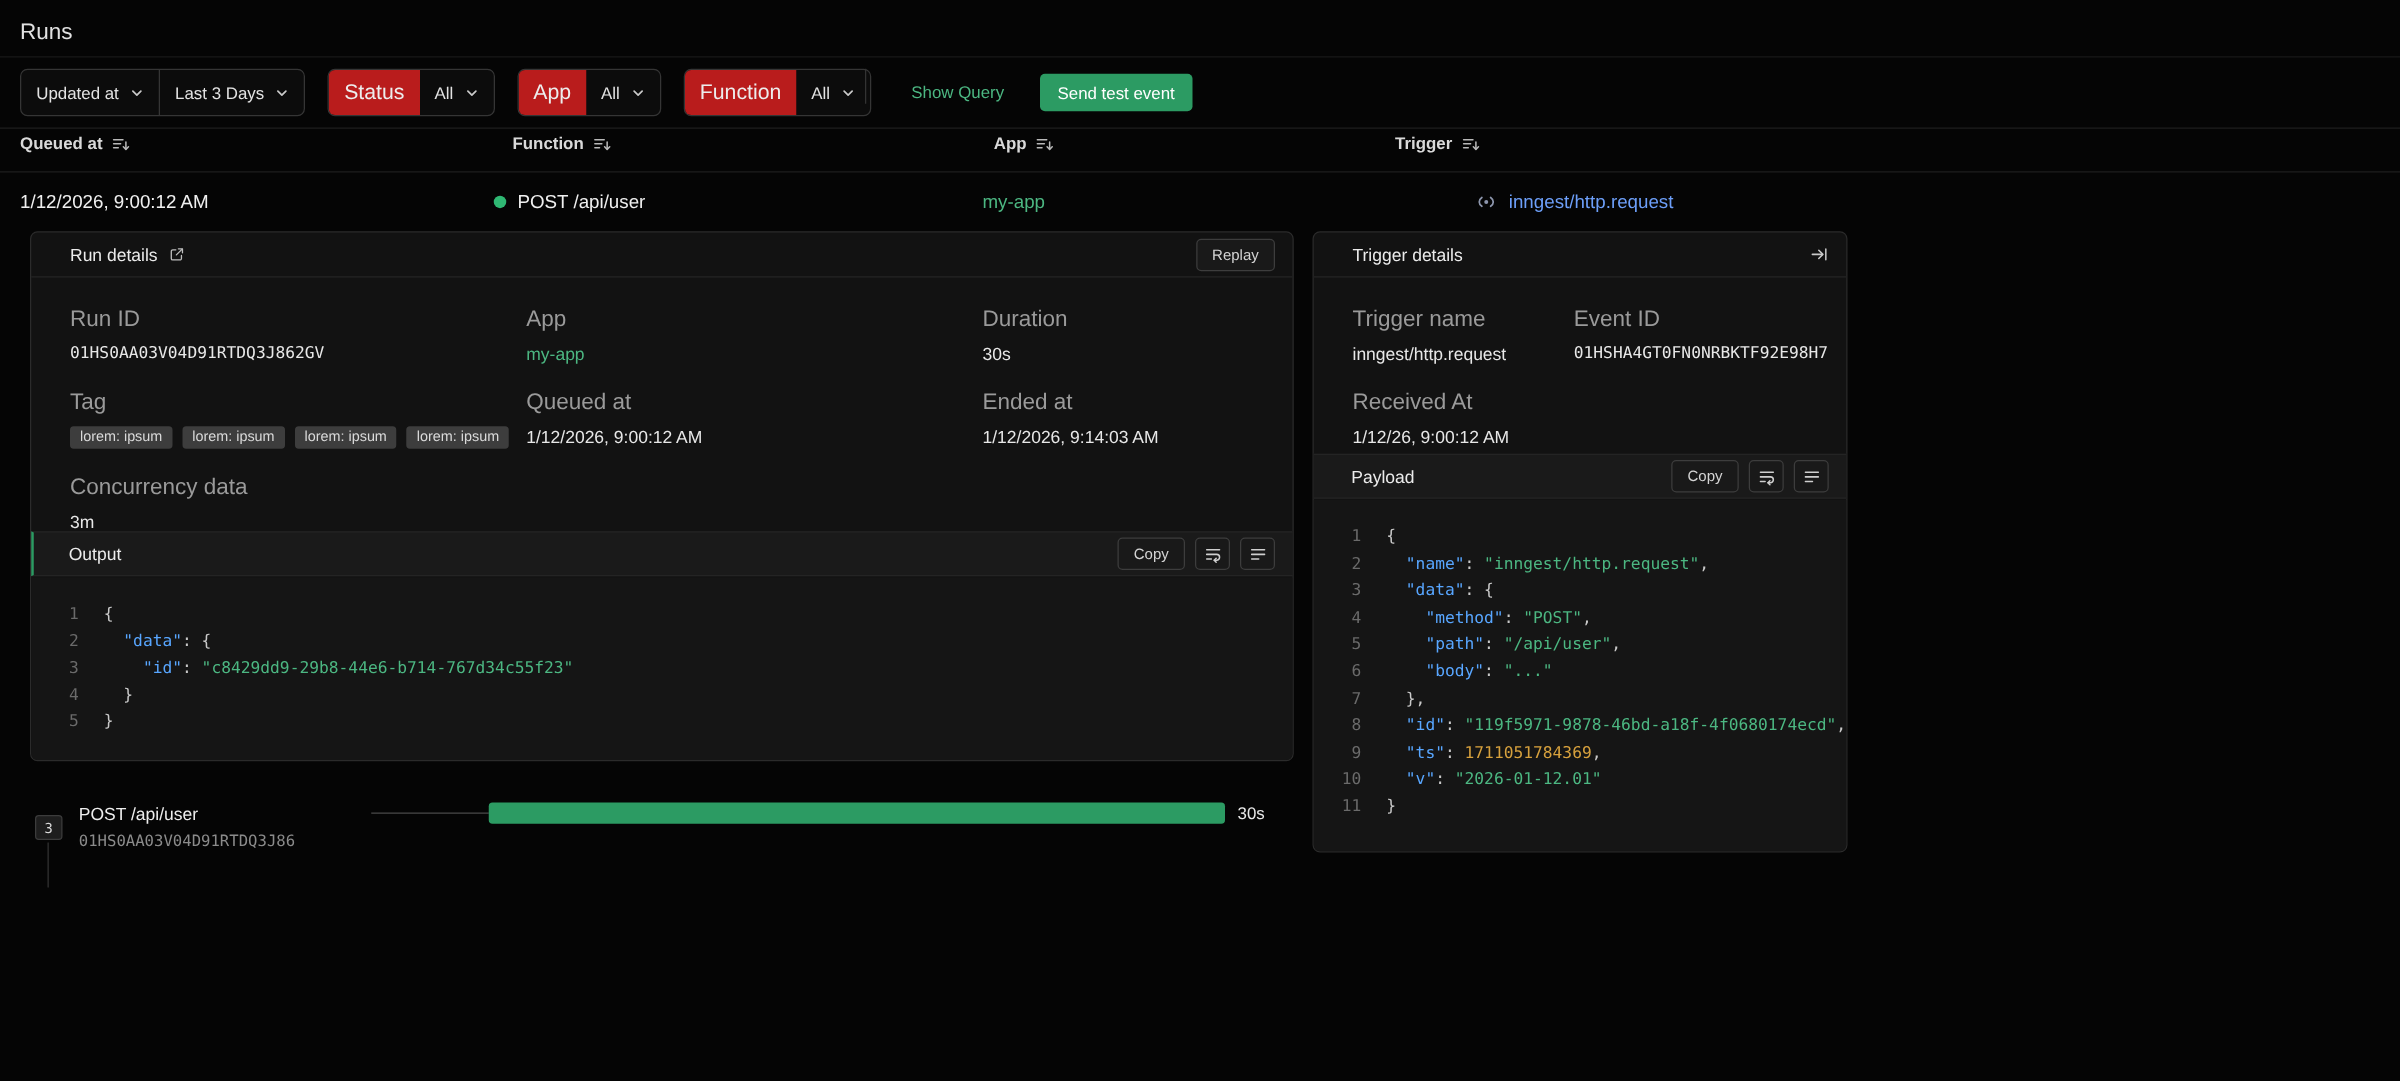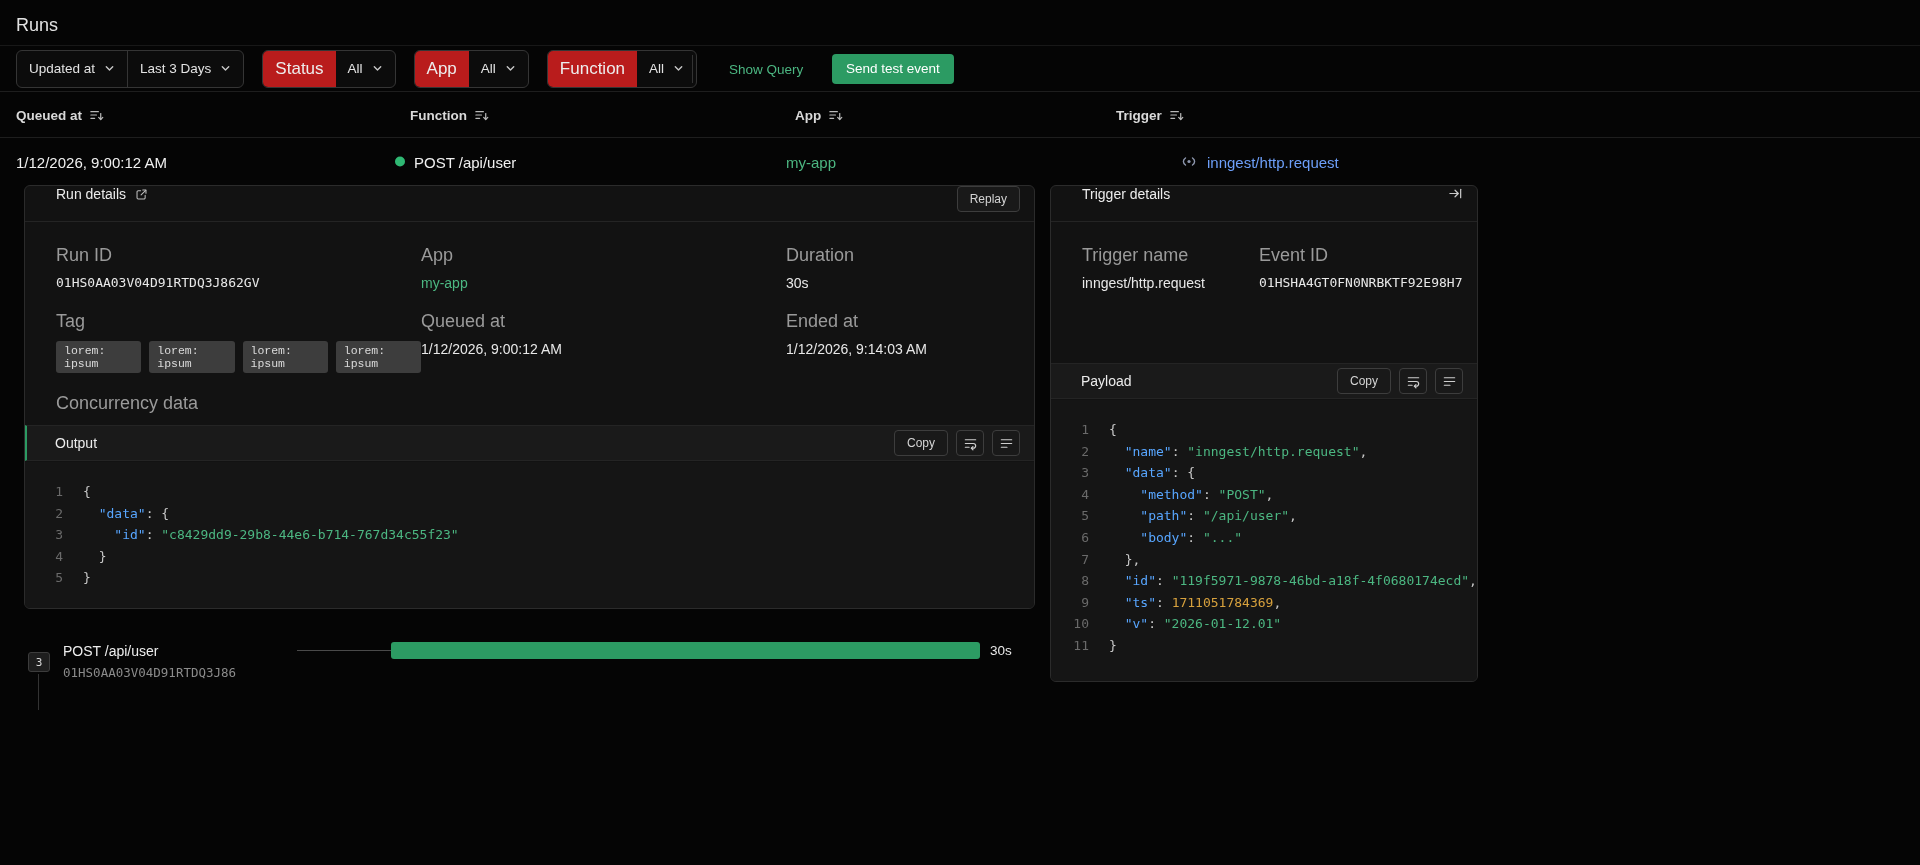--- a/index.html
+++ b/index.html
@@ -4,21 +4,21 @@
 <style>
   * { margin:0; padding:0; box-sizing:border-box; }
   html,body { width:1920px; height:865px; background:#050505; overflow:hidden;
               font-family:"Liberation Sans", sans-serif; color:#e8e8e8; position:relative; }
   .app { position:absolute; inset:0; }
 
   
   .topbar { position:absolute; top:0; left:0; right:0; height:45px; }
   .page-title { position:absolute; left:16px; top:15px; font-size:18px; color:#e2e2e2; }
 
-  .filterbar { position:absolute; top:45px; left:0; right:0; height:47px;
+  .filterbar { position:absolute; top:45px; left:0; right:0; height:58px;
                border-top:1px solid #181818; border-bottom:1px solid #1e1e1e;
                display:flex; align-items:center; padding-left:16px; gap:18px; }
   .control { display:flex; align-items:stretch; height:38px; border:1px solid #353535;
              border-radius:6px; background:#0c0c0c; overflow:hidden; }
   .seg { display:flex; align-items:center; gap:9px; padding:0 12px; background:transparent;
          border:none; color:#e3e3e3; font-size:13.5px; font-family:inherit; cursor:pointer; }
   .seg-label { display:flex; align-items:center; padding:0 12px; background:#b91c1c;
                color:#ededed; font-size:17px; }
   .vdiv { width:1px; background:#353535; }
   .chev { color:#c9c9c9; flex:none; }
@@ -46,40 +46,40 @@
   .cell-text { font-size:15px; color:#f0f0f0; }
   .dot { width:10px; height:10px; border-radius:50%; background:#2fb873; flex:none; }
   .link-green { color:#4cb782; font-size:15px; cursor:pointer; }
   .link-blue { color:#6d9ff9; font-size:15px; cursor:pointer; }
   .trigger-icn { color:#8d96ad; }
 
   
   .panel { position:absolute; background:#121212; border:1px solid #2b2b2b; border-radius:6px; }
   .panel-left { left:24px; top:185px; width:1011px; height:424px; }
   .panel-right { left:1050px; top:185px; width:428px; height:497px; }
-  .panel-head { height:36px; display:flex; align-items:flex-start; padding:0 14px 0 31px;
+  .panel-head { height:36px; display:flex; align-items:center; padding:0 14px 0 31px;
                 border-bottom:1px solid #242424; }
   .ph-title { font-size:14px; font-weight:500; color:#ececec; display:flex; align-items:center; gap:9px; }
   .ph-icn { color:#bdbdbd; }
   .head-actions { margin-left:auto; display:flex; align-items:center; gap:8px; }
   .text-btn { height:26px; padding:0 12px; background:#191919; border:1px solid #3d3d3d;
               border-radius:4px; color:#d4d4d4; font-size:12px; font-family:inherit; cursor:pointer; }
   .icon-btn { width:28px; height:26px; display:flex; align-items:center; justify-content:center;
               background:#191919; border:1px solid #3d3d3d; border-radius:4px; color:#cfcfcf; cursor:pointer; }
   .ghost-icon { background:none; border:none; color:#c9c9c9; cursor:pointer; display:flex; align-items:center; }
 
   .run-grid { position:absolute; top:36px; left:31px; right:16px; padding-top:23px;
               display:grid; grid-template-columns:365px 365px 1fr; row-gap:20px; }
   .trg-grid { position:absolute; top:36px; left:31px; right:16px; padding-top:23px;
               display:grid; grid-template-columns:177px 1fr; row-gap:20px; }
   .field-label { font-size:18px; color:#9a9a9a; }
   .field-value { font-size:14px; color:#e8e8e8; margin-top:9px; }
   .mono { font-family:"DejaVu Sans Mono", monospace; font-size:13px; }
   .green-val { color:#4cb782; cursor:pointer; }
-  .chips { display:flex; gap:8px; margin-top:9px;font-family:Liberation Mono, monospace; }
+  .chips { display:flex; gap:8px; margin-top:9px; }
   .chip { background:#3d3d3d; color:#dadada; font-size:11.5px; padding:3px 8px; border-radius:3px; }
 
   .section-head { position:absolute; left:0; right:0; height:36px; background:#1a1a1a;
                   border-top:1px solid #242424; border-bottom:1px solid #242424;
                   display:flex; align-items:center; padding:0 14px 0 30px; }
   .section-head.accent { border-left:2px solid #2c9b63; padding-left:28px; }
   .section-title { font-size:14px; color:#ececec; }
 
   .code-area { position:absolute; left:0; right:0; bottom:0; background:#151515;
                padding-top:19px; overflow:hidden; border-radius:0 0 5px 5px; }
@@ -337,20 +337,24 @@
 
     <div class="trg-grid">
       <div>
         <div class="field-label">Trigger name</div>
         <div class="field-value">inngest/http.request</div>
       </div>
       <div>
         <div class="field-label">Event ID</div>
         <div class="field-value mono">01HSHA4GT0FN0NRBKTF92E98H7</div>
       </div>
+      <div>
+        <div class="field-label">Received At</div>
+        <div class="field-value">1/12/26, 9:00:12 AM</div>
+      </div>
     </div>
 
     <div class="section-head" style="top:177px">
       <span class="section-title">Payload</span>
       <div class="head-actions">
         <button class="text-btn">Copy</button>
         <button class="icon-btn">
           <svg width="15" height="15" viewBox="0 0 16 16" fill="none" stroke="currentColor" stroke-width="1.3" stroke-linecap="round" stroke-linejoin="round">
               <path d="M2.5 4h11"></path>
               <path d="M2.5 8h8.5a2.5 2.5 0 0 1 0 5H9"></path>

